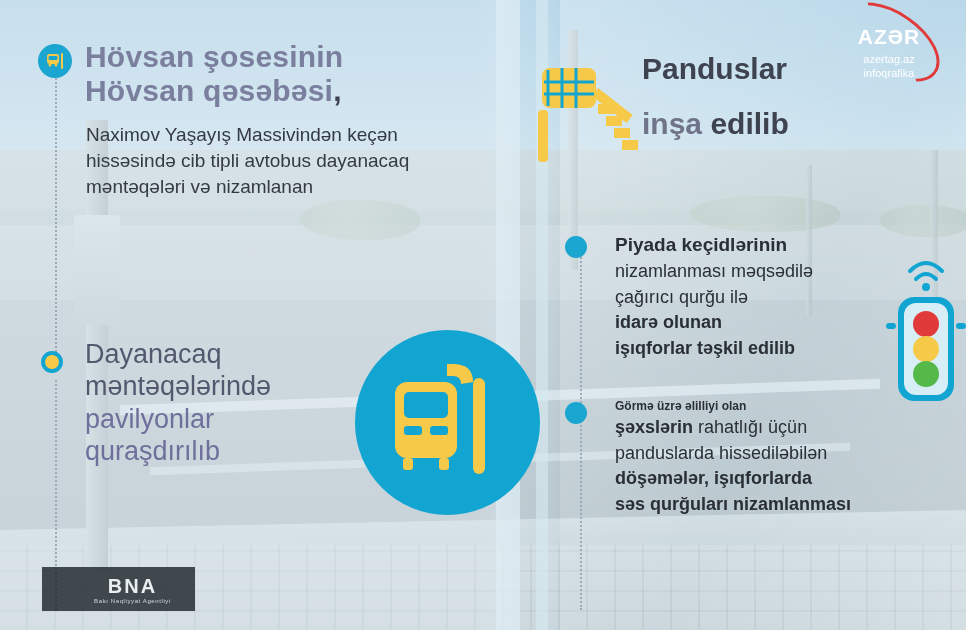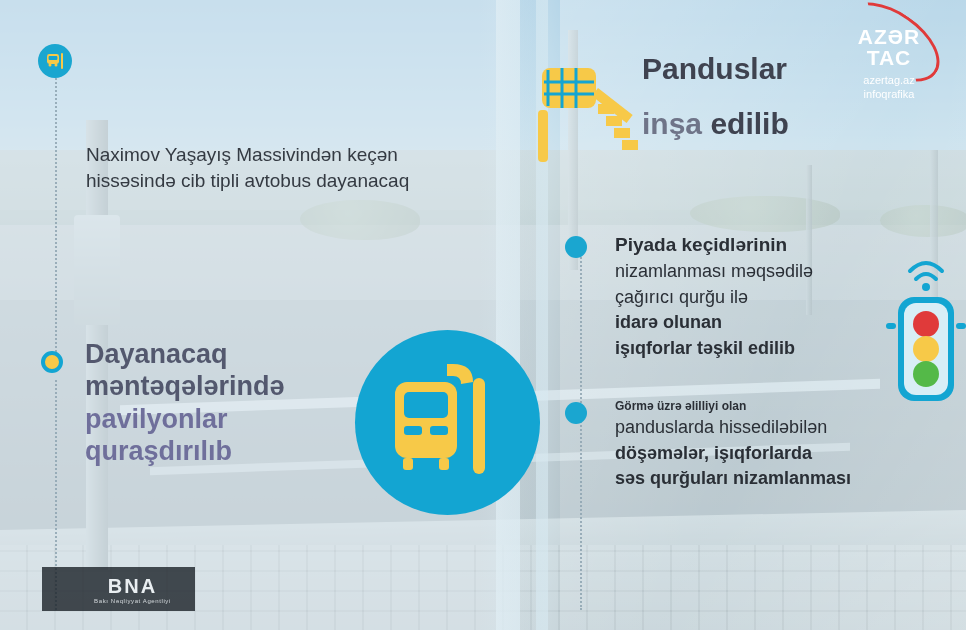--- a/index.html
+++ b/index.html
@@ -84,28 +84,28 @@
   .dotline{
     position:absolute;width:0;border-left:2px dotted #8fa5b2;opacity:.85;
   }
   
   .tx{position:absolute;}
   .h1{
     font-size:30px;font-weight:bold;color:#7b7f9e;line-height:1.12;letter-spacing:.2px;
   }
   .h1 .dark{color:#3f4350;}
   .body{
-    font-size:19px;color:#343a42;line-height:1.38;margin-top:20px;
+    font-size:19px;color:#343a42;line-height:1.38;
   }
   .h2{
     font-size:28px;font-weight:bold;color:#3f4350;line-height:1.15;
   }
   .h2 .muted{color:#6f7488;font-weight:bold;}
   .h3{
-    font-size:27px;font-weight:bold;line-height:1.2;color:#53586e;
+    font-size:27px;font-weight:normal;line-height:1.2;color:#53586e;
   }
   .h3 .accent{color:#6f6f9b;}
   .rtext{
     font-size:18px;color:#2a2f36;line-height:1.42;
   }
   
   .bullet{
     position:absolute;width:22px;height:22px;border-radius:50%;
     background:#1aa6d0;
   }
@@ -178,39 +178,45 @@
   <div class="panel-right-edge"></div>
   <div class="diag-wash"></div>
 
   <div class="dotline" style="left:55px;top:70px;height:290px;"></div>
   <div class="dotline" style="left:55px;top:380px;height:230px;"></div>
   <div class="dotline" style="left:580px;top:250px;height:360px;"></div>
 
   <div class="logo">
     <div class="swoosh"></div>
     <div class="az" style="margin-top:16px;">AZƏR</div>
-    <div class="tac">TAC</div>
     <div class="sub">azertag.az</div>
     <div class="sub" style="margin-top:0;">infoqrafika</div>
   </div>
 
   <div class="ring-icon" style="left:38px;top:44px;">
     <svg width="22" height="22" viewBox="0 0 22 22" aria-hidden="true">
       <rect x="3" y="4" width="12" height="10" rx="2.4" fill="#f7c948"></rect>
       <rect x="4.6" y="6" width="8.8" height="4" rx="1" fill="#13a5d2"></rect>
       <circle cx="6" cy="15" r="1.5" fill="#f7c948"></circle>
       <circle cx="12" cy="15" r="1.5" fill="#f7c948"></circle>
       <rect x="17" y="3" width="2" height="16" rx="1" fill="#f7c948"></rect>
     </svg>
   </div>
 
+  <div class="tx h1" style="left:85px;top:40px;width:420px;">
+    <div>Hövsan şosesinin</div>
+    <div>
+      <span>Hövsan qəsəbəsi</span><span class="dark">,</span>
+    </div>
+  </div>
 
   <div class="tx body" style="left:86px;top:122px;width:420px;">
     <div>Naximov Yaşayış Massivindən keçən</div>
     <div>hissəsində cib tipli avtobus dayanacaq</div>
+    <div>məntəqələri və nizamlanan</div>
   </div>
 
   <div class="bullet" style="left:41px;top:351px;background:#f7c948;border:4px solid #13a5d2;box-sizing:border-box;"></div>
 
   <div class="tx h3" style="left:85px;top:338px;width:300px;">
     <div style="color:#53586e;">Dayanacaq</div>
     <div style="color:#53586e;">məntəqələrində</div>
     <div class="accent">pavilyonlar</div>
     <div class="accent">quraşdırılıb</div>
   </div>
@@ -276,20 +282,21 @@
     <div style="font-weight:bold;font-size:19px;">Piyada keçidlərinin</div>
     <div>nizamlanması məqsədilə</div>
     <div>çağırıcı qurğu ilə</div>
     <div style="font-weight:bold;">idarə olunan</div>
     <div style="font-weight:bold;">işıqforlar təşkil edilib</div>
   </div>
 
   <div class="bullet" style="left:565px;top:402px;"></div>
   <div class="tx rtext" style="left:615px;top:398px;width:310px;">
     <div style="font-weight:bold;font-size:12px;">Görmə üzrə əlilliyi olan</div>
+    <div><span style="font-weight:bold;">şəxslərin</span><span> rahatlığı üçün</span></div>
     <div>panduslarda hissediləbilən</div>
     <div style="font-weight:bold;">döşəmələr, işıqforlarda</div>
     <div style="font-weight:bold;">səs qurğuları nizamlanması</div>
   </div>
 
   <div class="bna">
     <div class="t">BNA</div>
     <div class="s">Bakı Nəqliyyat Agentliyi</div>
   </div>
 

